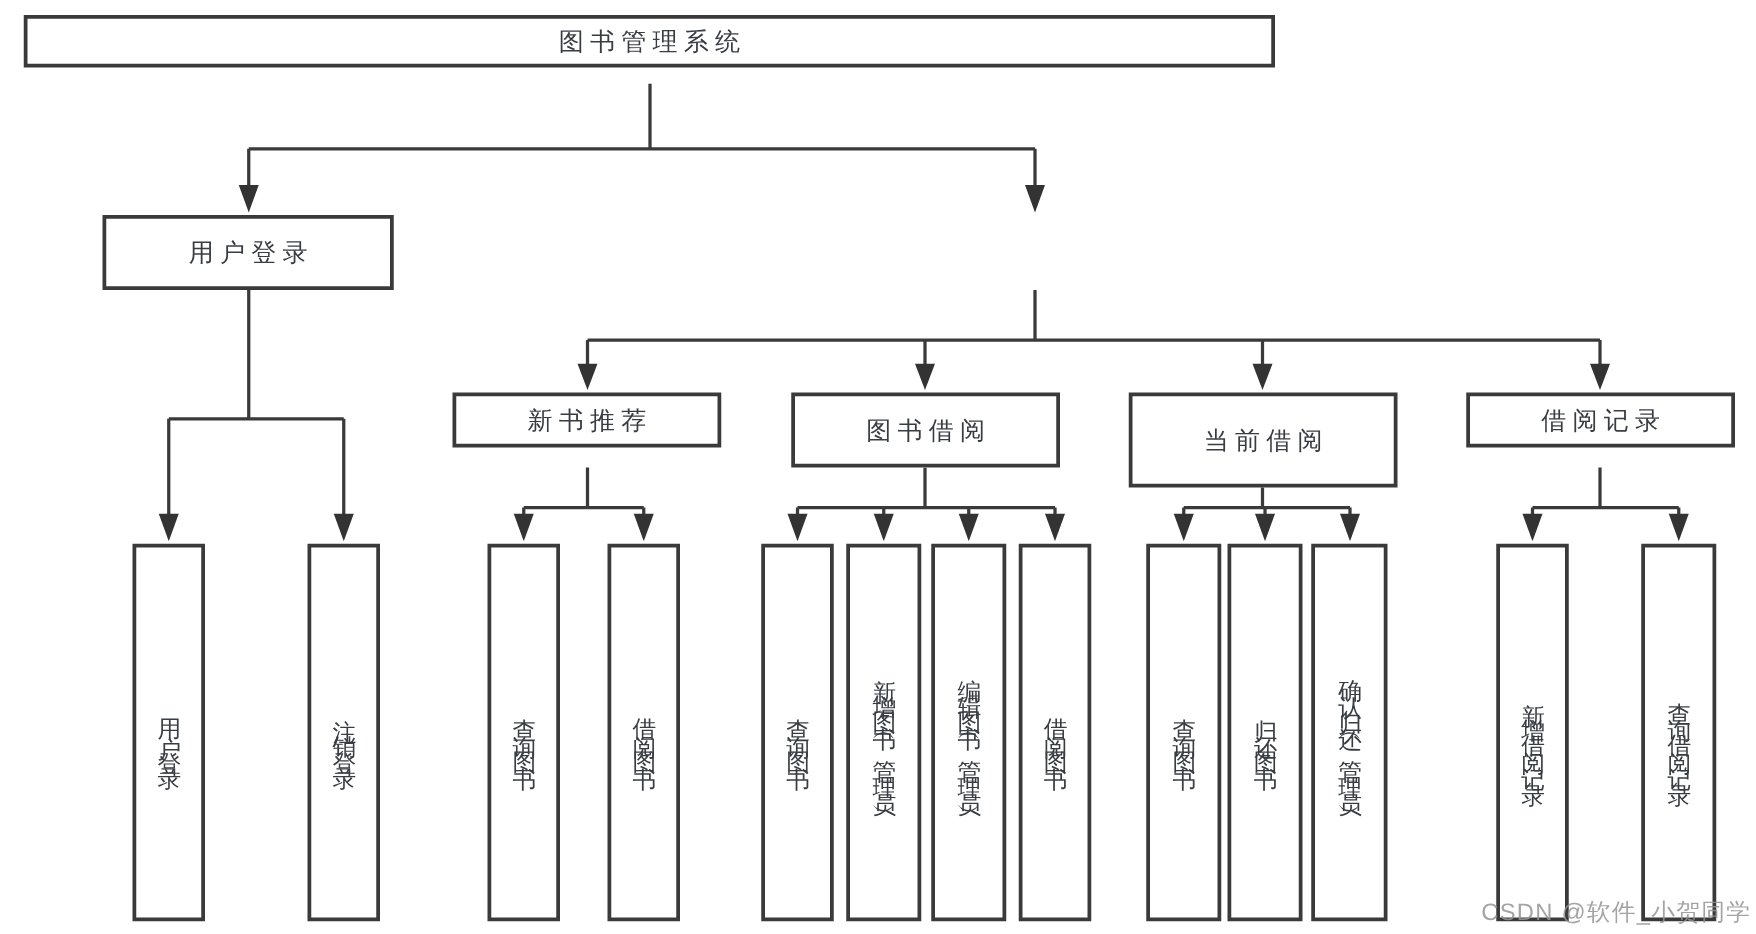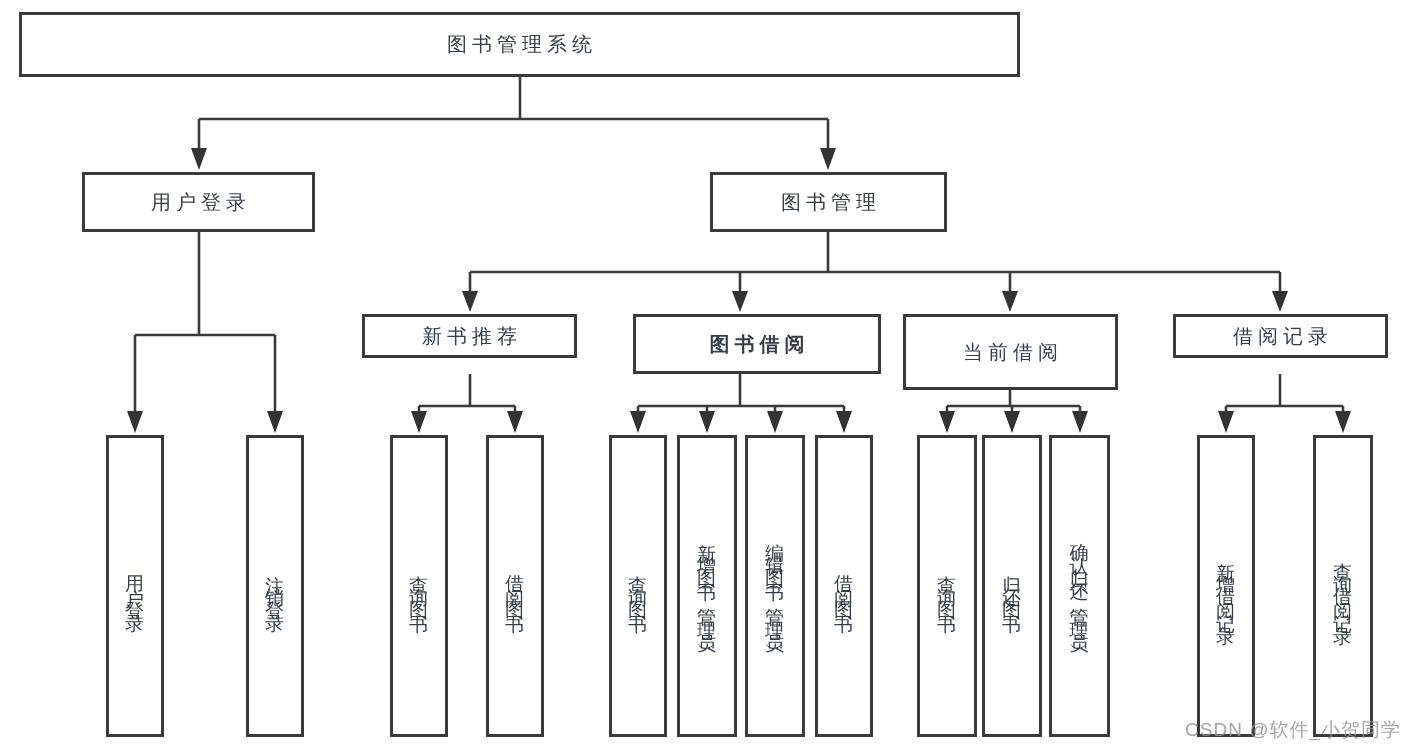--- a/index.html
+++ b/index.html
@@ -93,27 +93,26 @@
       <polygon points="767,411 783,411 775,433"></polygon>
       <polygon points="836,411 852,411 844,433"></polygon>
       <polygon points="939,411 955,411 947,433"></polygon>
       <polygon points="1004,411 1020,411 1012,433"></polygon>
       <polygon points="1072,411 1088,411 1080,433"></polygon>
       <polygon points="1218,411 1234,411 1226,433"></polygon>
       <polygon points="1335,411 1351,411 1343,433"></polygon>
     </g>
   </svg>
 
-  <div class="box h" style="left:19px; top:12px; width:1001px; height:65px;">图书管理系统</div>
+  <div class="box h" style="left:19px; top:12px; width:1001px; height:42px;">图书管理系统</div>
 
   <div class="box h" style="left:82px; top:172px; width:233px; height:60px;">用户登录</div>
-  <div class="box h" style="left:710px; top:172px; width:237px; height:60px;">图书管理</div>
 
   <div class="box h" style="left:362px; top:314px; width:215px; height:44px;">新书推荐</div>
-  <div class="box h" style="left:633px; top:314px; width:248px; height:60px;font-weight:bold;">图书借阅</div>
+  <div class="box h" style="left:633px; top:314px; width:215px; height:60px;">图书借阅</div>
   <div class="box h" style="left:903px; top:314px; width:215px; height:76px;">当前借阅</div>
   <div class="box h" style="left:1173px; top:314px; width:215px; height:44px;">借阅记录</div>
 
   <div class="box" style="left:106px; top:435px; width:58px; height:302px;">
     <span class="vt">用户登录</span>
   </div>
   <div class="box" style="left:246px; top:435px; width:58px; height:302px;">
     <span class="vt">注销登录</span>
   </div>
 

